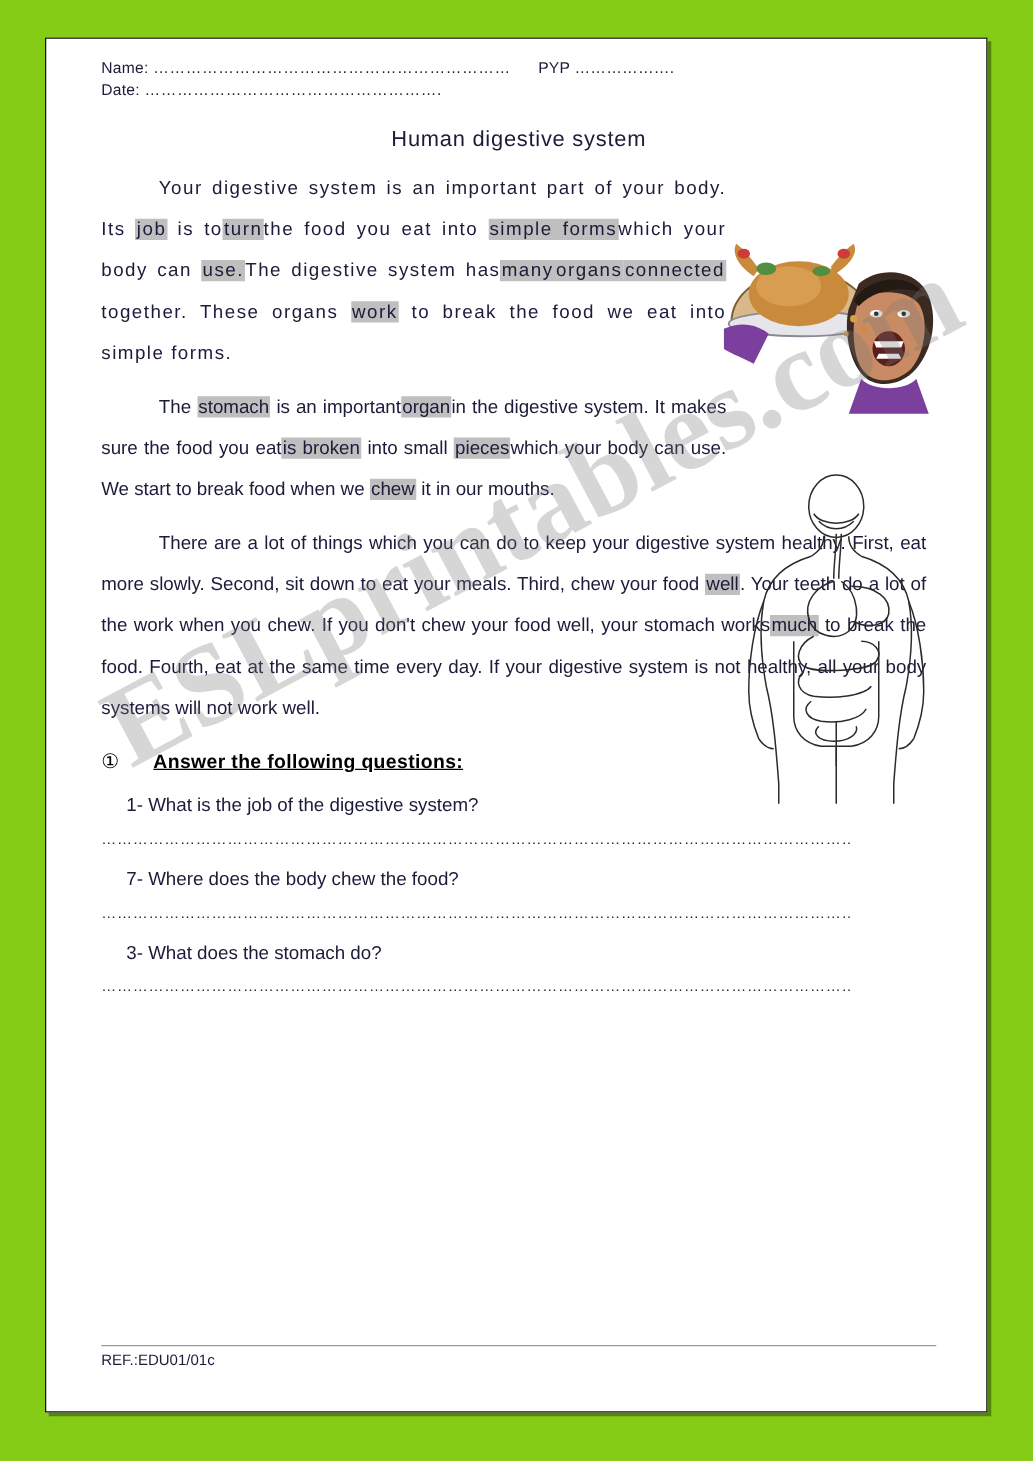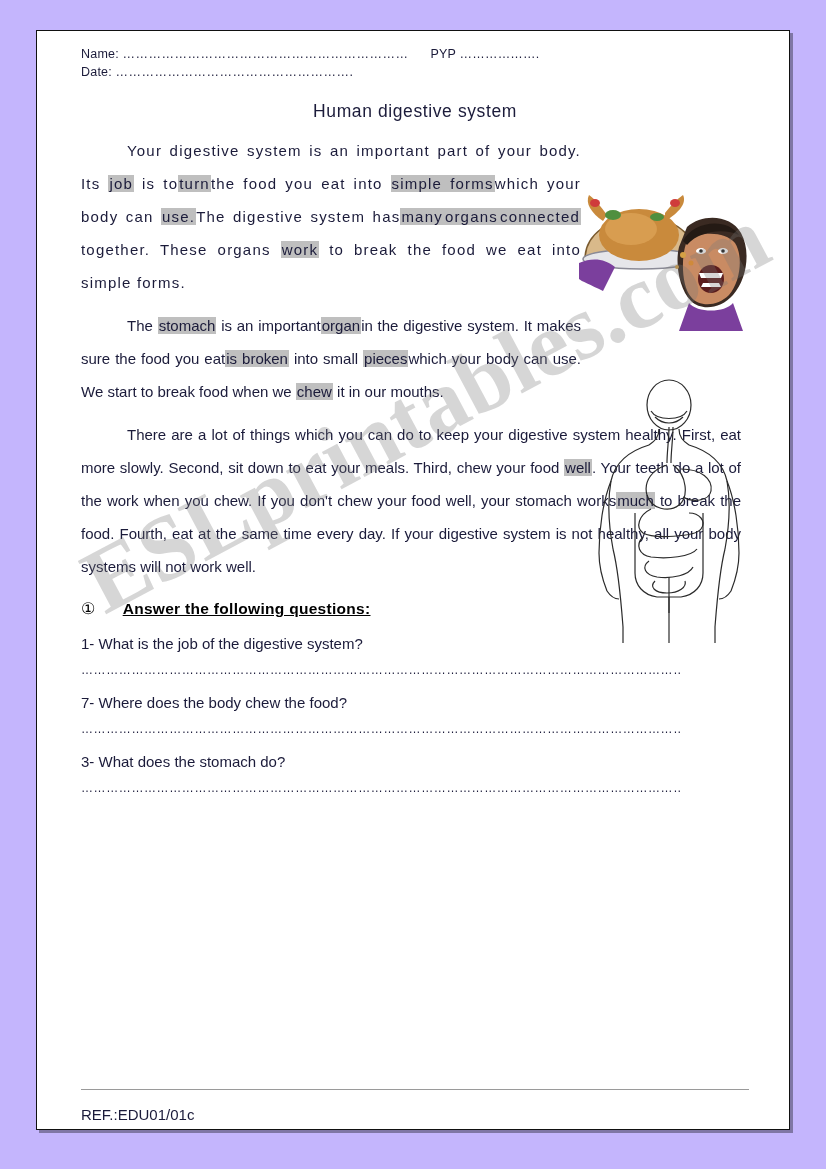--- a/index.html
+++ b/index.html
@@ -7,21 +7,21 @@
     padding: 0;
     background: #ffffff;
   }
   body {
     font-family: "Liberation Sans", sans-serif;
   }
   .page {
     position: relative;
     width: 826px;
     height: 1169px;
-    background: #c4b5fd;
+    background: #84cc16;
     overflow: hidden;
   }
   .sheet {
     position: absolute;
     left: 36px;
     top: 30px;
     width: 754px;
     height: 1100px;
     border: 1px solid #111111;
     background: #ffffff;
@@ -91,40 +91,41 @@
   .q-head .circ {
     font-weight: normal;
     font-size: 16px;
     margin-right: 2px;
   }
   .q-head .und { text-decoration: underline; margin-left: 25px; }
   .q {
     margin-top: 17px;
     font-size: 15px;
     color: #1b1b3a;
+    margin-left: 20px;
   }
   .ans-line {
     margin-top: 11px;
     font-size: 12px;
     color: #1b1b3a;
     letter-spacing: 0.6px;
     overflow: hidden;
     white-space: nowrap;
     width: 600px;
   }
 
   
   .footer {
     position: absolute;
     left: 44px;
-    bottom: 8px;
+    bottom: 33px;
     width: 668px;
     border-top: 1px solid #9a9a9a;
-    padding-top: 16px;
-    font-size: 15px;
+    padding-top: 4px;
+    font-size: 12px;
     color: #1b1b3a;
   }
   .footer-row { position: relative; height: 15px; }
   .footer .owner {
     position: absolute;
     left: 270px;
     top: 0;
   }
 
   

